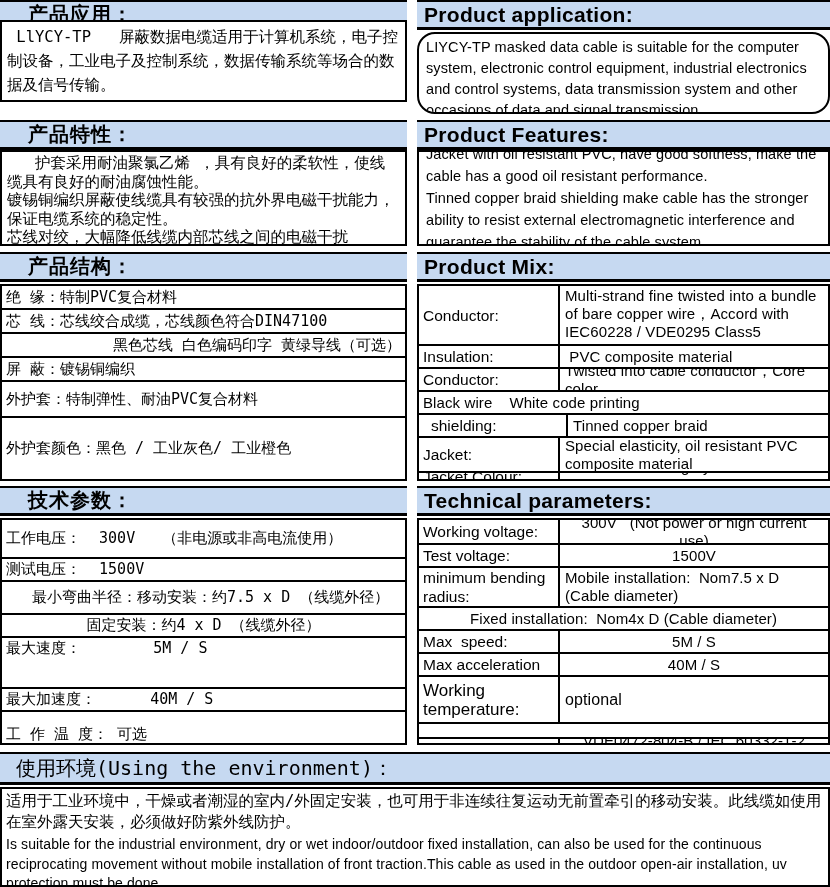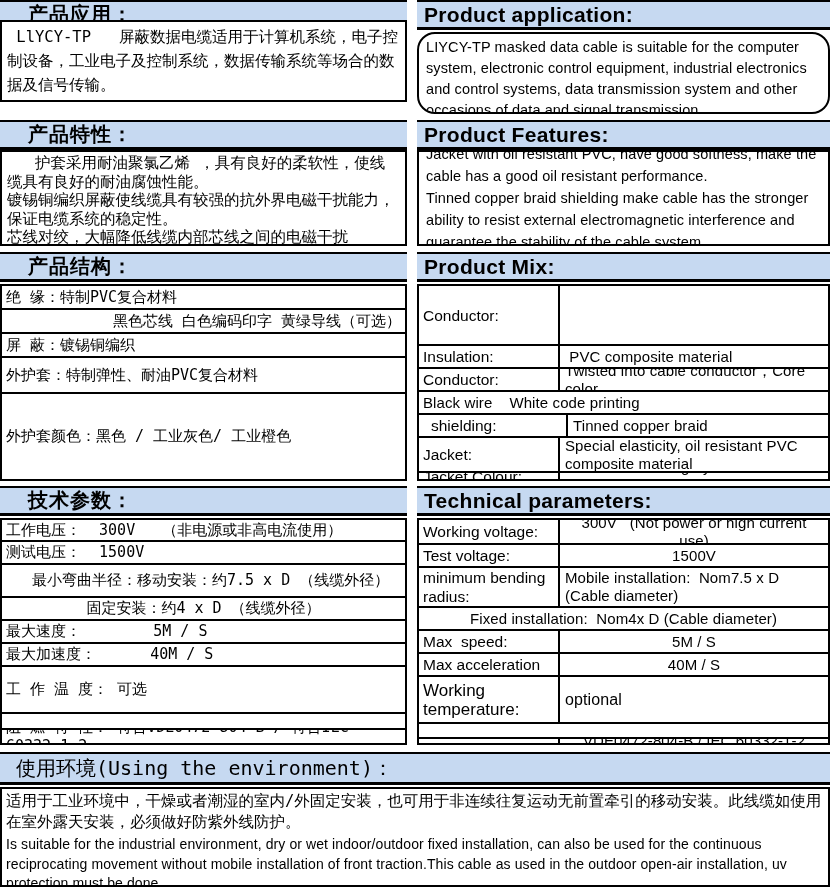--- a/index.html
+++ b/index.html
@@ -106,36 +106,40 @@
   </div>
   <div class="band rcol" style="top:252px;">
     <span class="t-en">Product Mix:</span>
   </div>
 
   <div class="tbl lcol" style="top:284px;height:197px;">
     <div class="trow" style="height:22px;">
         <div class="cell full zh-cell">绝 缘：特制PVC复合材料</div>
       </div>
     <div class="trow" style="height:22px;">
+        <div class="cell full zh-cell">芯 线：芯线绞合成缆，芯线颜色符合DIN47100</div>
+      </div>
+    <div class="trow" style="height:22px;">
         <div class="cell full ar zh-cell">黑色芯线 白色编码印字 黄绿导线（可选）</div>
       </div>
     <div class="trow" style="height:22px;">
         <div class="cell full zh-cell">屏 蔽：镀锡铜编织</div>
       </div>
     <div class="trow" style="height:34px;">
         <div class="cell full zh-cell">外护套：特制弹性、耐油PVC复合材料</div>
       </div>
     <div class="trow grow">
         <div class="cell full zh-cell">外护套颜色：黑色 / 工业灰色/ 工业橙色</div>
       </div>
   </div>
 
   <div class="tbl rcol" style="top:284px;height:197px;">
     <div class="trow" style="height:58px;">
       <div class="cell lbl en-lbl">Conductor:</div>
+      <div class="cell val top en-cell">Multi-strand fine twisted into a bundle of bare copper wire，Accord with IEC60228 / VDE0295 Class5</div>
     </div>
     <div class="trow" style="height:21px;">
       <div class="cell lbl en-lbl">Insulation:</div>
       <div class="cell val en-cell"> PVC composite material</div>
     </div>
     <div class="trow" style="height:21px;">
       <div class="cell lbl en-lbl">Conductor:</div>
       <div class="cell val en-cell">Twisted into cable conductor，Core color</div>
     </div>
     <div class="trow" style="height:21px;">
@@ -156,36 +160,36 @@
   </div>
 
   <div class="band lcol" style="top:486px;">
     <span class="t-zh">技术参数：</span>
   </div>
   <div class="band rcol" style="top:486px;">
     <span class="t-en">Technical parameters:</span>
   </div>
 
   <div class="tbl lcol" style="top:518px;height:227px;">
-    <div class="trow" style="height:20px;">
+    <div class="trow" style="height:37px;">
         <div class="cell full zh-cell">工作电压：  300V   （非电源或非高电流使用）</div>
       </div>
     <div class="trow" style="height:21px;">
         <div class="cell full zh-cell">测试电压：  1500V</div>
       </div>
     <div class="trow" style="height:31px;padding-left:26px;">
         <div class="cell full zh-cell">最小弯曲半径：移动安装：约7.5 x D （线缆外径）</div>
       </div>
     <div class="trow" style="height:21px;">
         <div class="cell full ac zh-cell">固定安装：约4 x D （线缆外径）</div>
       </div>
     <div class="trow" style="height:21px;">
         <div class="cell full zh-cell">最大速度：        5M / S</div>
       </div>
-    <div class="trow" style="height:21px;">
+    <div class="trow" style="height:21px;margin-top:28px;">
         <div class="cell full zh-cell">最大加速度：      40M / S</div>
       </div>
     <div class="trow" style="height:45px;">
         <div class="cell full zh-cell">工 作 温 度： 可选</div>
       </div>
     <div class="trow" style="height:14px;">
         <div class="cell full zh-cell"></div>
       </div>
     <div class="trow grow">
         <div class="cell full zh-cell">阻 燃 特 性： 符合VDE0472-804-B / 符合IEC 60332-1-2</div>

